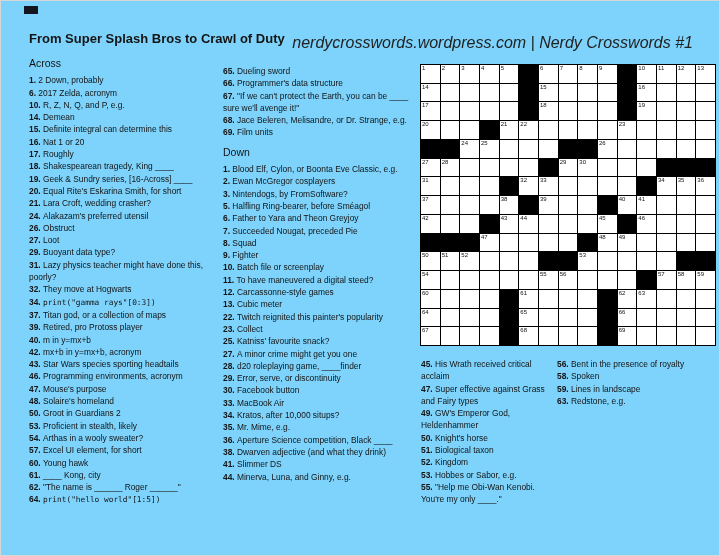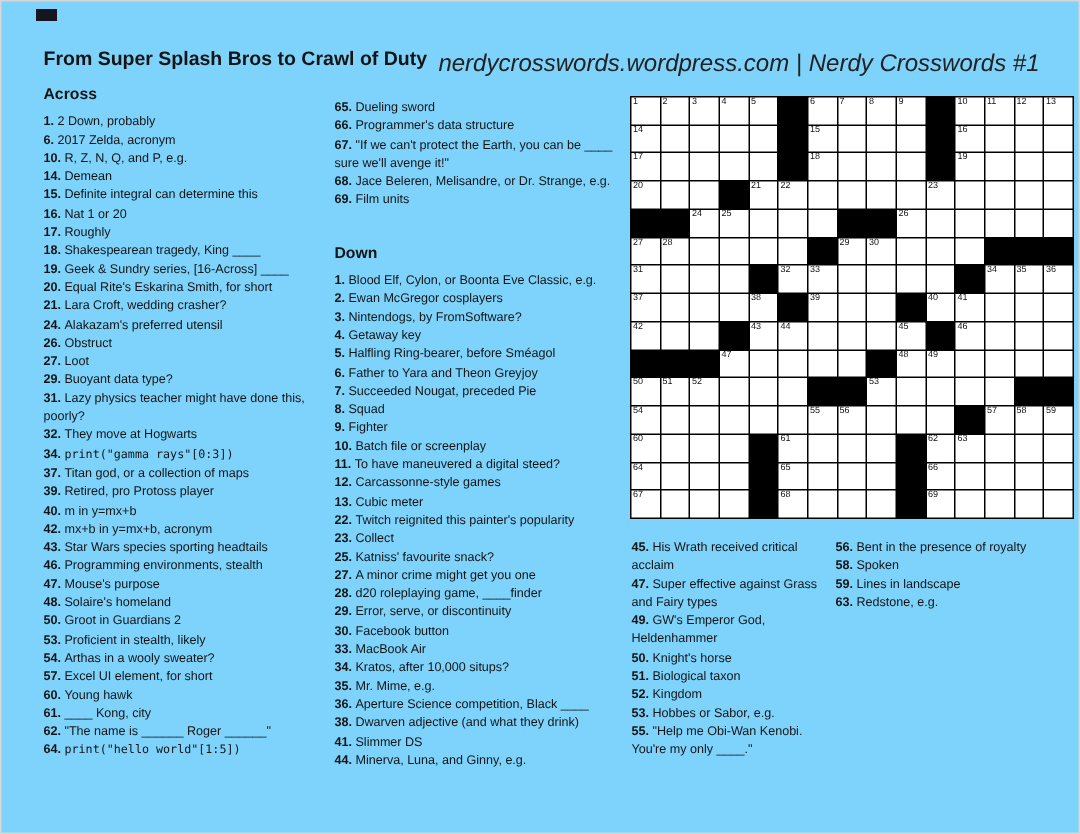--- a/index.html
+++ b/index.html
@@ -6,22 +6,22 @@
   body{width:720px;height:556px;background:#ffffff;font-family:"Liberation Sans",sans-serif;color:#141414;position:relative;overflow:hidden;}
   #page{position:absolute;left:0;top:0;width:718px;height:554px;border:1px solid #d6d6d6;background:#7dd3fc;}
   .corner-mark{position:absolute;left:23px;top:5px;width:14px;height:8px;background:#15151f;}
   .title{position:absolute;left:28px;top:30px;font-size:13px;font-weight:bold;}
   .source{position:absolute;right:26px;top:33px;font-size:16px;font-style:italic;color:#222;}
   .cluecol{position:absolute;font-size:8.4px;line-height:12.3px;}
   #col1{left:28px;top:56px;width:194px;}
   #col2{left:222px;top:64px;width:197px;}
   #col3{left:420px;top:357px;width:132px;}
   #col4{left:556px;top:357px;width:160px;}
-  .list-heading{font-size:10.5px;font-weight:bold;margin:0 0 5px 0;}
-  .down-heading{margin-top:24px;}
+  .list-heading{font-size:10.5px;font-weight:normal;margin:0 0 5px 0;}
+  .down-heading{margin-top:7px;}
   .clue{margin:0;}
   .clue b{font-weight:bold;}
   .mono{font-family:"DejaVu Sans Mono",monospace;font-size:7.8px;}
   .xgrid{position:absolute;left:419px;top:63px;width:296px;height:282px;background:#000;border:1.5px solid #000;display:grid;grid-template-columns:repeat(15,1fr);grid-template-rows:repeat(15,1fr);gap:1px;box-sizing:border-box;}
   .cell{background:#fff;position:relative;}
   .cell.black{background:#000;}
   .cellnum{position:absolute;left:1px;top:0px;font-size:6px;line-height:7px;color:#111;font-family:"Liberation Sans",sans-serif;}
 </style>
 </head>
 <body>
@@ -50,21 +50,21 @@
         <div class="clue"><b>27. </b><span>Loot</span></div>
         <div class="clue"><b>29. </b><span>Buoyant data type?</span></div>
         <div class="clue"><b>31. </b><span>Lazy physics teacher might have done this, poorly?</span></div>
         <div class="clue"><b>32. </b><span>They move at Hogwarts</span></div>
         <div class="clue"><b>34. </b><span class="mono">print("gamma rays"[0:3])</span></div>
         <div class="clue"><b>37. </b><span>Titan god, or a collection of maps</span></div>
         <div class="clue"><b>39. </b><span>Retired, pro Protoss player</span></div>
         <div class="clue"><b>40. </b><span>m in y=mx+b</span></div>
         <div class="clue"><b>42. </b><span>mx+b in y=mx+b, acronym</span></div>
         <div class="clue"><b>43. </b><span>Star Wars species sporting headtails</span></div>
-        <div class="clue"><b>46. </b><span>Programming environments, stealth</span></div>
+        <div class="clue"><b>46. </b><span>Programming environments, acronym</span></div>
         <div class="clue"><b>47. </b><span>Mouse's purpose</span></div>
         <div class="clue"><b>48. </b><span>Solaire's homeland</span></div>
         <div class="clue"><b>50. </b><span>Groot in Guardians 2</span></div>
         <div class="clue"><b>53. </b><span>Proficient in stealth, likely</span></div>
         <div class="clue"><b>54. </b><span>Arthas in a wooly sweater?</span></div>
         <div class="clue"><b>57. </b><span>Excel UI element, for short</span></div>
         <div class="clue"><b>60. </b><span>Young hawk</span></div>
         <div class="clue"><b>61. </b><span>____ Kong, city</span></div>
         <div class="clue"><b>62. </b><span>"The name is ______ Roger ______"</span></div>
         <div class="clue"><b>64. </b><span class="mono">print("hello world"[1:5])</span></div>
@@ -77,21 +77,20 @@
         <div class="clue"><b>66. </b><span>Programmer's data structure</span></div>
         <div class="clue"><b>67. </b><span>"If we can't protect the Earth, you can be ____ sure we'll avenge it!"</span></div>
         <div class="clue"><b>68. </b><span>Jace Beleren, Melisandre, or Dr. Strange, e.g.</span></div>
         <div class="clue"><b>69. </b><span>Film units</span></div>
       </div>
     <div class="list-heading down-heading">Down</div>
     <div>
         <div class="clue"><b>1. </b><span>Blood Elf, Cylon, or Boonta Eve Classic, e.g.</span></div>
         <div class="clue"><b>2. </b><span>Ewan McGregor cosplayers</span></div>
         <div class="clue"><b>3. </b><span>Nintendogs, by FromSoftware?</span></div>
-        <div class="clue"><b>4. </b><span>Getaway key</span></div>
         <div class="clue"><b>5. </b><span>Halfling Ring-bearer, before Sméagol</span></div>
         <div class="clue"><b>6. </b><span>Father to Yara and Theon Greyjoy</span></div>
         <div class="clue"><b>7. </b><span>Succeeded Nougat, preceded Pie</span></div>
         <div class="clue"><b>8. </b><span>Squad</span></div>
         <div class="clue"><b>9. </b><span>Fighter</span></div>
         <div class="clue"><b>10. </b><span>Batch file or screenplay</span></div>
         <div class="clue"><b>11. </b><span>To have maneuvered a digital steed?</span></div>
         <div class="clue"><b>12. </b><span>Carcassonne-style games</span></div>
         <div class="clue"><b>13. </b><span>Cubic meter</span></div>
         <div class="clue"><b>22. </b><span>Twitch reignited this painter's popularity</span></div>

